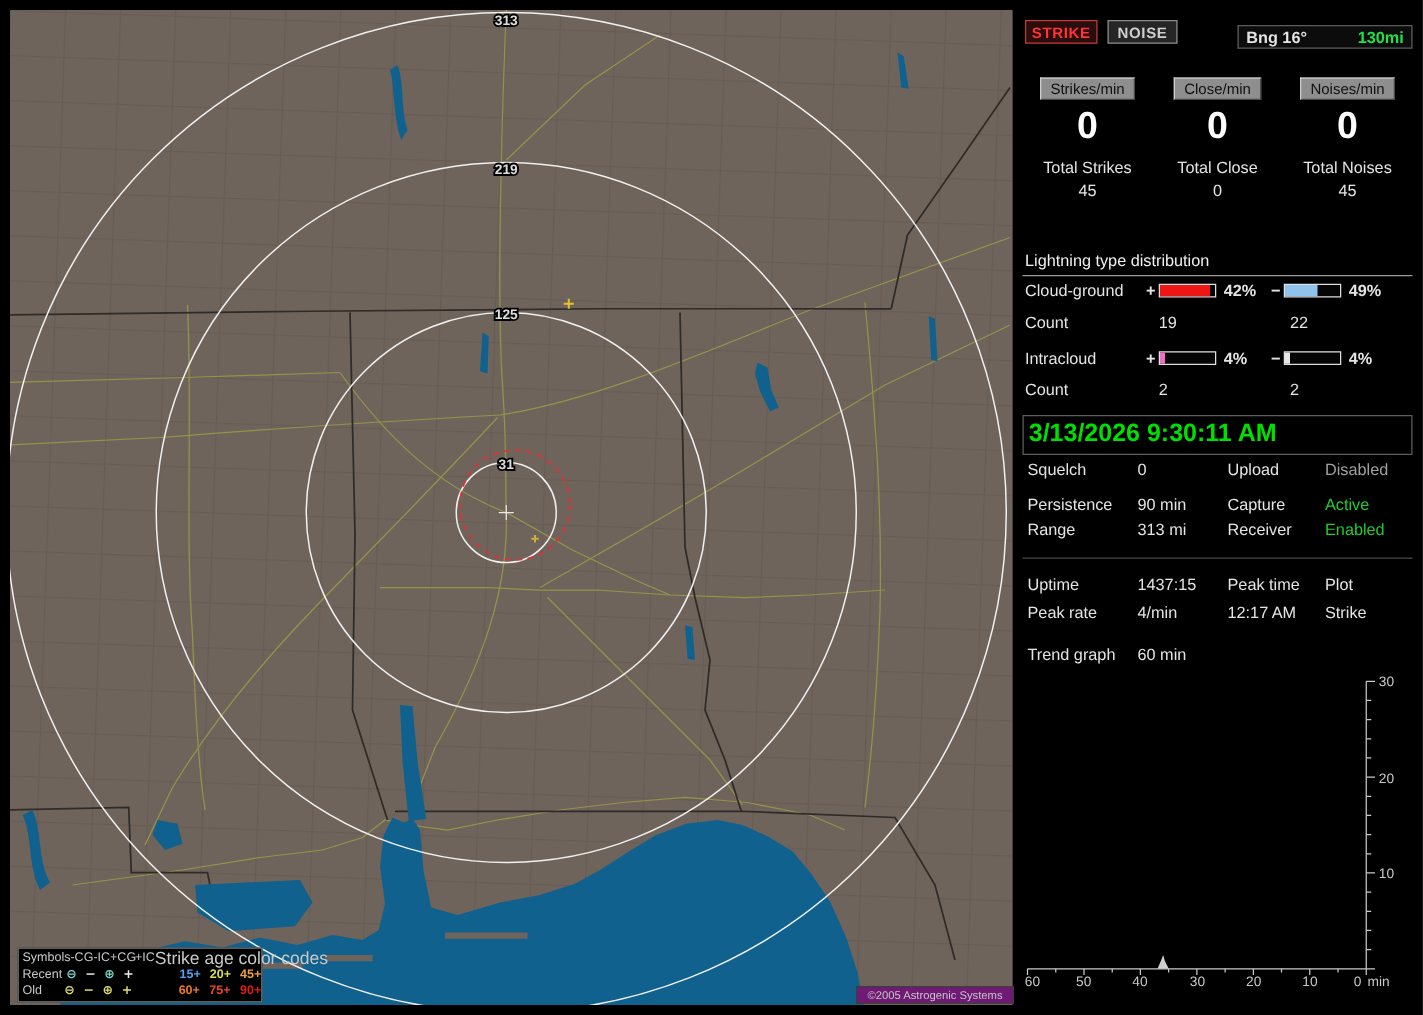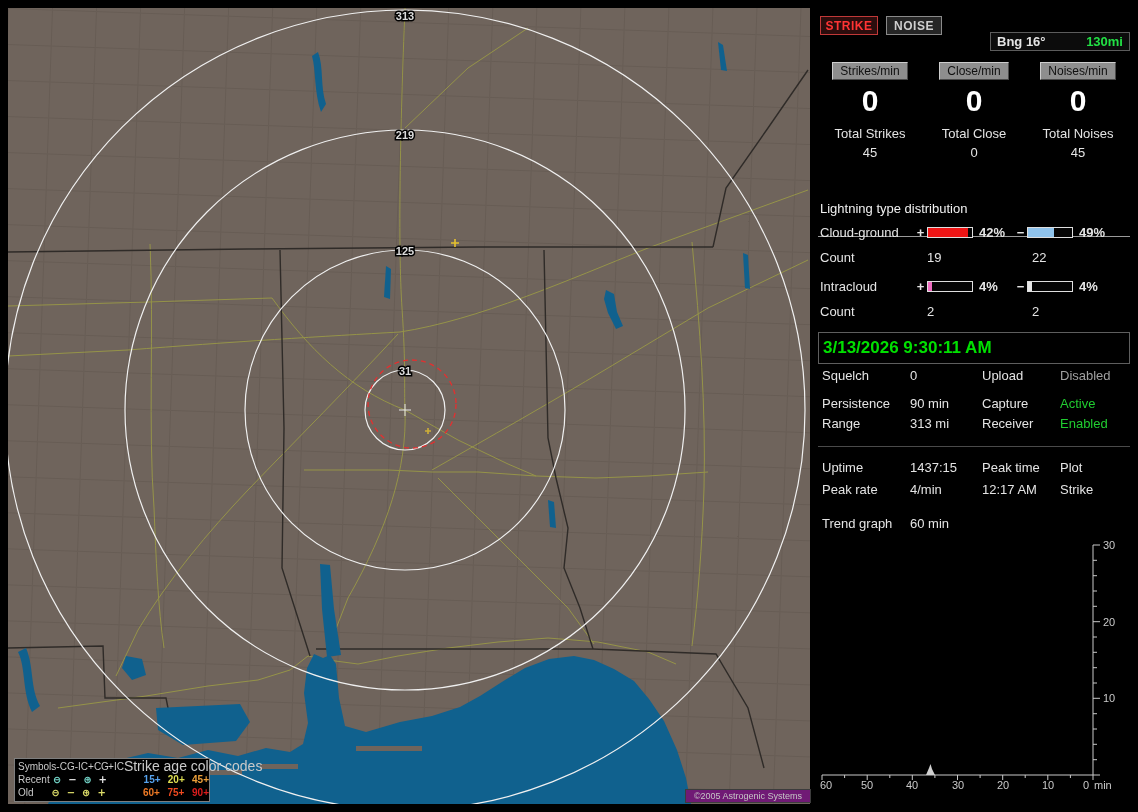--- a/index.html
+++ b/index.html
@@ -24,42 +24,42 @@
   .lg-agetitle{flex:1;text-align:center;font-size:14px}
   .copyright{position:absolute;left:677px;top:781px;width:126px;height:14px;background:#701a75;
              color:#c6c6c6;font-size:9px;line-height:12px;text-align:center;border:1px solid #3c3c3c}
 
   
   #panel{position:absolute;left:818px;top:8px;width:312px;height:796px;font-size:13px}
   .btn{display:inline-flex;align-items:center;justify-content:center;height:19px;
        font-size:12px;font-weight:bold;border:1px solid;letter-spacing:.5px}
   .strike-btn{left:2px;top:0;width:58px;color:#ff3434;border-color:#c03838;background:#2b0d0d}
   .noise-btn{left:68px;top:0;width:56px;color:#cfcfcf;border-color:#8a8a8a;background:#262626}
-  .bng-box{right:0;top:16px;width:140px;height:19px;display:flex;justify-content:space-between;
+  .bng-box{right:0;top:4px;width:140px;height:19px;display:flex;justify-content:space-between;
            align-items:center;padding:0 6px;background:#0c0c0c;border:1px solid #5c5c5c;font-weight:bold}
   .rate-cols{display:flex;width:100%;left:0;top:54px}
   .rate-col{flex:1;text-align:center}
   .rate-btn{display:inline-block;padding:1px 7px;font-size:12px;background:#8e8e8e;color:#101010;
             border:1px solid;border-color:#cdcdcd #4a4a4a #4a4a4a #cdcdcd;cursor:pointer}
   .rate-value{margin-top:5px;font-size:30px;font-weight:bold;color:#fff;line-height:32px}
   .total-label{margin-top:9px}
   .total-value{margin-top:4px}
-  .dist-title{left:0;top:193px;width:100%;padding:0 0 20px 2px;border-bottom:1px solid #9a9a9a;color:#f0f0f0}
+  .dist-title{left:0;top:193px;width:100%;padding:0 0 4px 2px;border-bottom:1px solid #9a9a9a;color:#f0f0f0}
   .dist-row{left:2px;width:310px;white-space:nowrap}
   .dl{display:inline-block;width:94px;font-weight:normal}
   .ds{display:inline-block;width:13px;font-weight:bold;text-align:center}
   .dbar{display:inline-block;width:46px;height:11px;border:1px solid #dfdfdf;background:#050505;
         position:relative;vertical-align:-1px}
   .dfill{position:absolute;left:0;top:0;height:100%}
   .dp{display:inline-block;width:41px;font-weight:bold;padding-left:6px}
   .count-row{left:2px;width:310px;white-space:nowrap}
   .cl{display:inline-block;width:107px}
   .c1{display:inline-block;width:105px}
   .clock-box{left:0;top:324px;width:100%;height:32px;border:1px solid #5e5e5e;line-height:29px;
-             padding-left:4px;font-size:17px;font-weight:bold}
+             padding-left:4px;font-size:20px;font-weight:bold}
   .grid-row{left:4px;width:306px;white-space:nowrap}
   .g1{display:inline-block;width:88px}
   .g2{display:inline-block;width:72px}
   .g3{display:inline-block;width:78px}
   .divider{left:0;width:100%;border-top:1px solid #4a4a4a}
   #trend-svg{position:absolute;left:0;top:524px}
   .axis{stroke:#c9c9c9;stroke-width:1;fill:none}
   .ticklabel text{fill:#c9c9c9;font-size:11px;font-family:"Liberation Sans",sans-serif}
 </style>
 </head>

